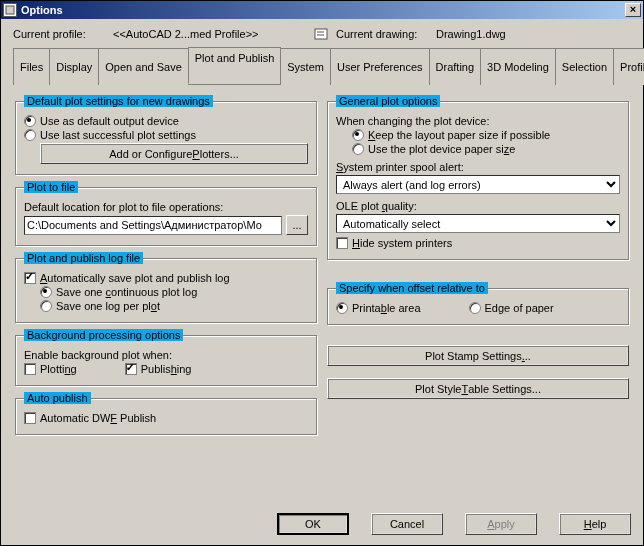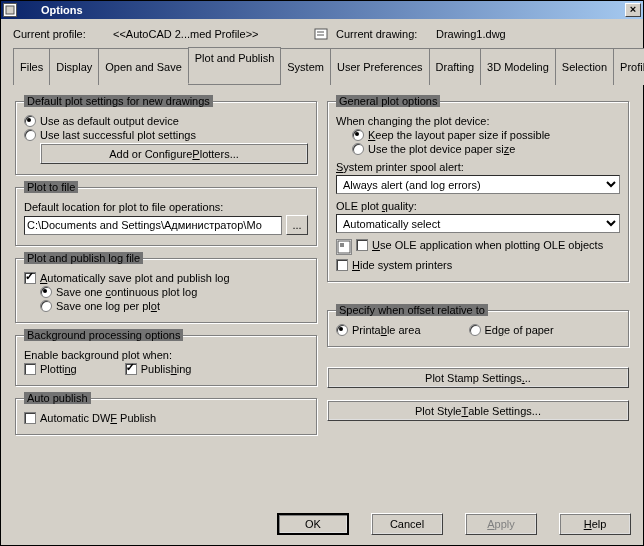--- a/index.html
+++ b/index.html
@@ -1,34 +1,34 @@
 <!DOCTYPE html>
 <html><head>
 <meta charset="utf-8">
 <style>
 * { box-sizing: border-box; font-family: "Tahoma", sans-serif; font-size: 11px; }
 body { margin: 0; background: #808080; }
 .window { width: 644px; height: 546px; background: #d4d0c8; border: 1px solid #000; position: relative; }
-.titlebar { height: 18px; background: linear-gradient(to right, #0a246a, #a6caf0); color: #fff; display: flex; align-items: center; padding: 0 2px; gap: 20px; }
+.titlebar { height: 18px; background: linear-gradient(to right, #0a246a, #a6caf0); color: #fff; display: flex; align-items: center; padding: 0 2px; }
 .titlebar .icon { width: 14px; height: 14px; background: #fff; border: 1px solid #555; margin-right: 4px; display: flex; align-items: center; justify-content: center; }
 .titlebar .title { flex: 1; font-weight: bold; }
 .titlebar .close { width: 16px; height: 14px; background: #d4d0c8; border: 1px solid #fff; border-right-color: #404040; border-bottom-color: #404040; color: #000; text-align: center; font-weight: bold; line-height: 10px; cursor: pointer; }
 .body { padding: 8px 12px 10px 12px; }
 .profile-row { display: flex; align-items: center; margin-bottom: 6px; gap: 0; }
 .profile-row .lbl { width: 100px; }
 .profile-row .val { width: 195px; }
 .profile-row .drawicon { width: 16px; height: 14px; margin: 0 6px; }
 .profile-row .lbl2 { width: 100px; }
 .tabs { display: flex; border-bottom: 1px solid #808080; margin-bottom: 4px; }
 .tab { padding: 12px 6px; border: 1px solid #808080; border-bottom: none; background: #d4d0c8; margin-right: -1px; cursor: pointer; position: relative; top: 1px; white-space: nowrap; }
 .tab.active { background: #d4d0c8; border-bottom: 1px solid #d4d0c8; top: 0; padding-top: 4px; }
 .content { display: flex; gap: 10px; padding: 6px 2px 4px 2px; }
 .col { flex: 1; display: flex; flex-direction: column; gap: 6px; }
 fieldset { border: 1px solid #808080; border-radius: 0; padding: 6px 8px 8px 8px; margin: 0; box-shadow: inset 1px 1px 0 #fff, 1px 1px 0 #fff; }
-fieldset > legend { padding: 0 3px; background: #737373; }
+fieldset > legend { padding: 0 3px; background: #0ea5e9; }
 .row { display: flex; align-items: center; gap: 4px; margin: 2px 0; }
 .radio, .check { width: 12px; height: 12px; flex: none; }
 .radio { border: 1px solid #808080; border-radius: 50%; background: #fff; box-shadow: inset 1px 1px 0 #404040; position: relative; }
 .radio.sel::after { content: ""; position: absolute; top: 2px; left: 2px; width: 4px; height: 4px; background: #000; border-radius: 50%; }
 .check { border: 1px solid #808080; background: #fff; box-shadow: inset 1px 1px 0 #404040; position: relative; }
 .check.sel::after { content: "✓"; position: absolute; top: -3px; left: 0; font-size: 11px; font-weight: bold; }
 select, input[type=text] { background: #fff; border: 1px inset #808080; height: 19px; padding: 1px 2px; font-size: 11px; }
 .btn { background: #d4d0c8; border: 1px solid #fff; border-right-color: #404040; border-bottom-color: #404040; box-shadow: 1px 1px 0 #808080 inset, -1px -1px 0 #dfdfdf inset; padding: 2px 8px; text-align: center; cursor: pointer; min-height: 21px; display: flex; align-items: center; justify-content: center; }
 .btn.wide { width: 100%; }
 .indent { margin-left: 16px; }
@@ -173,30 +173,20 @@
             </select>
           </div>
           <div class="row" style="margin-top:6px">
               <span>OLE plot <span class="mnemonic">q</span>uality:</span>
             </div>
           <div class="row">
             <select style="flex:1">
               <option>Automatically select</option>
             </select>
           </div>
-          <div class="row" style="margin-top:6px;align-items:flex-start">
-            <span class="oleicon">
-              <svg width="14" height="14">
-                  <rect x="1" y="1" width="12" height="12" fill="#fff" stroke="#555"></rect>
-                  <rect x="3" y="3" width="4" height="4" fill="#888"></rect>
-                </svg>
-            </span>
-            <span class="check"></span>
-            <span><span class="mnemonic">U</span>se OLE application when plotting OLE objects</span>
-          </div>
           <div class="row" style="margin-top:4px">
             <span class="check"></span>
             <span><span class="mnemonic">H</span>ide system printers</span>
           </div>
         </fieldset>
 
         <fieldset style="margin-top:16px">
           <legend>Specify when offset relative to</legend>
           <div class="row">
             <span class="radio sel"></span>

